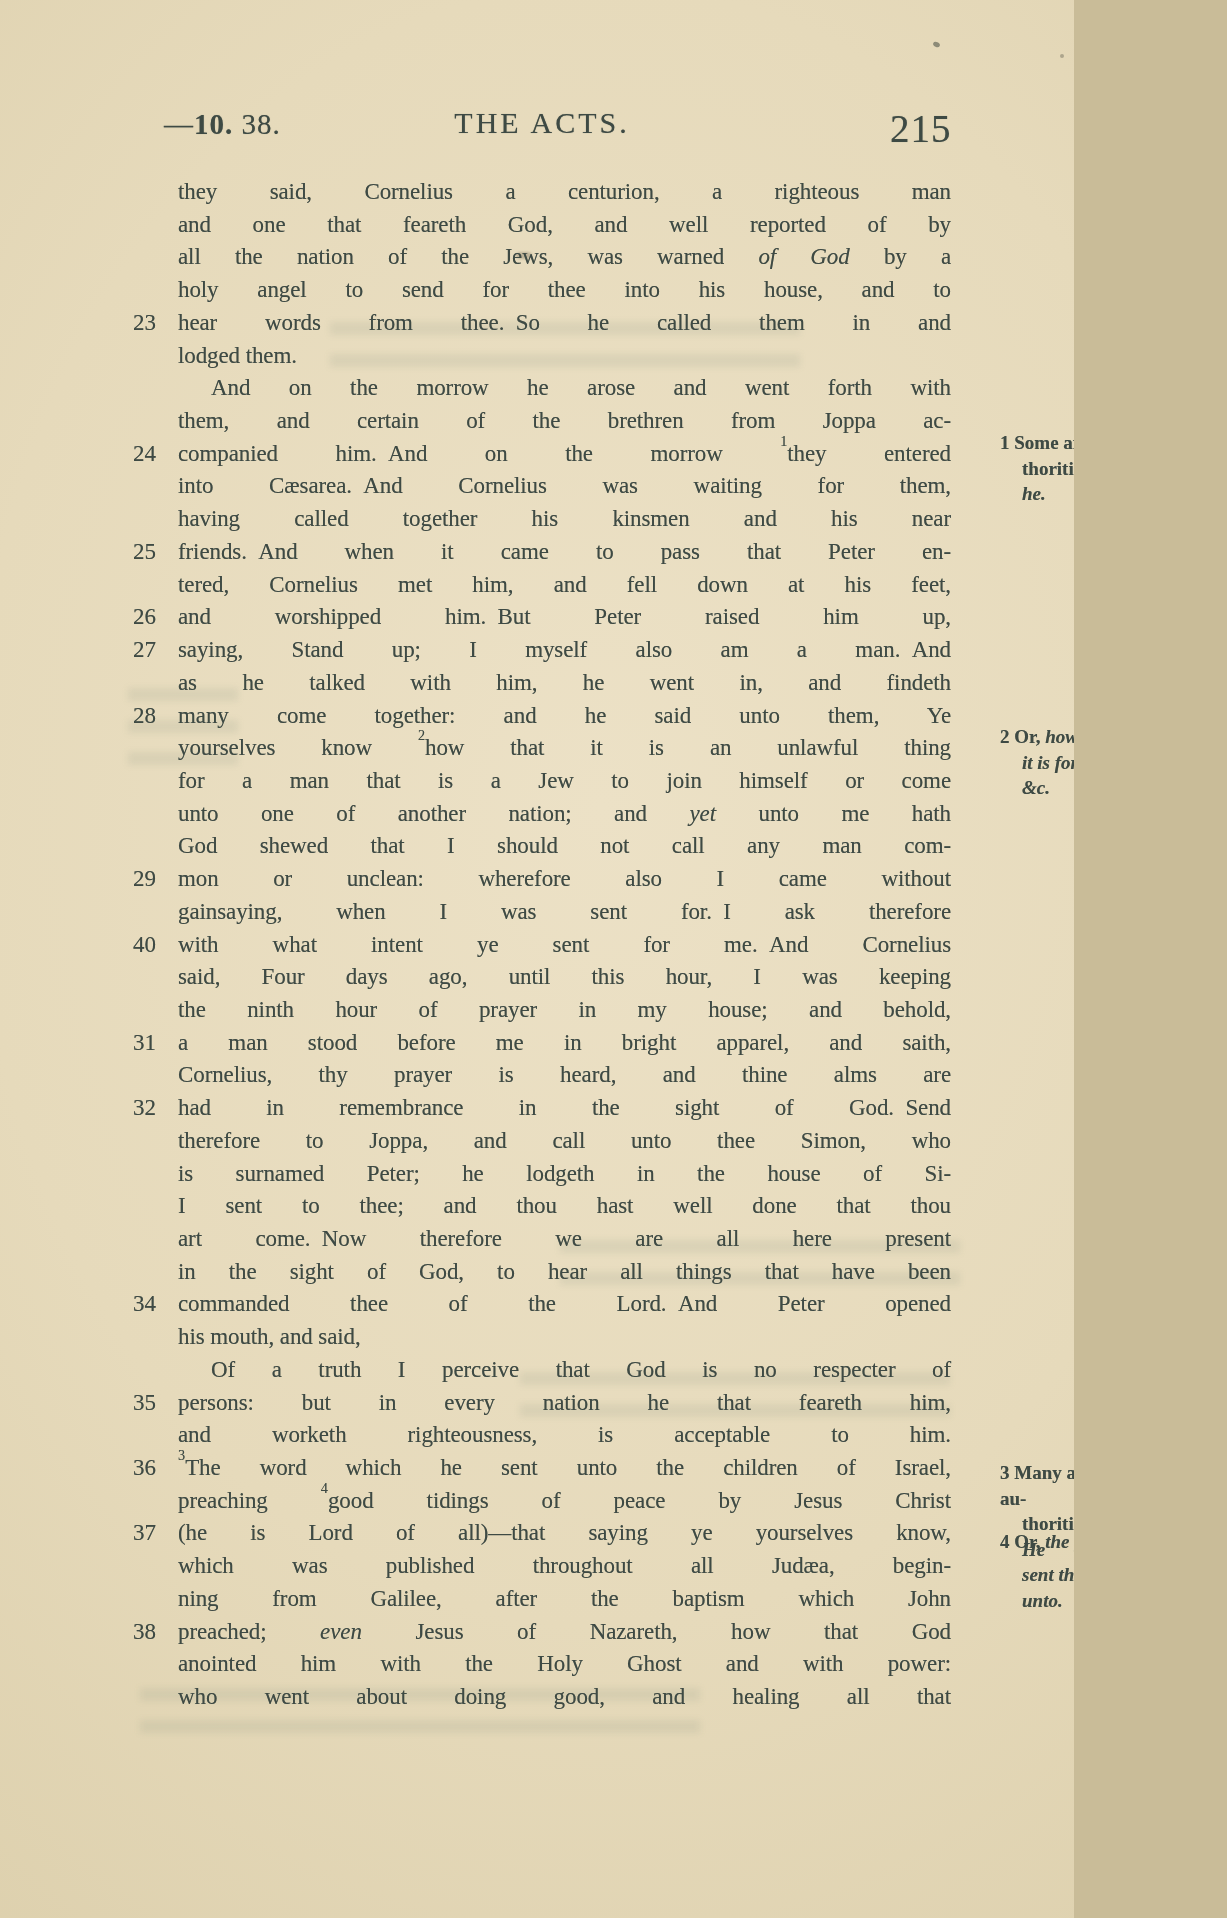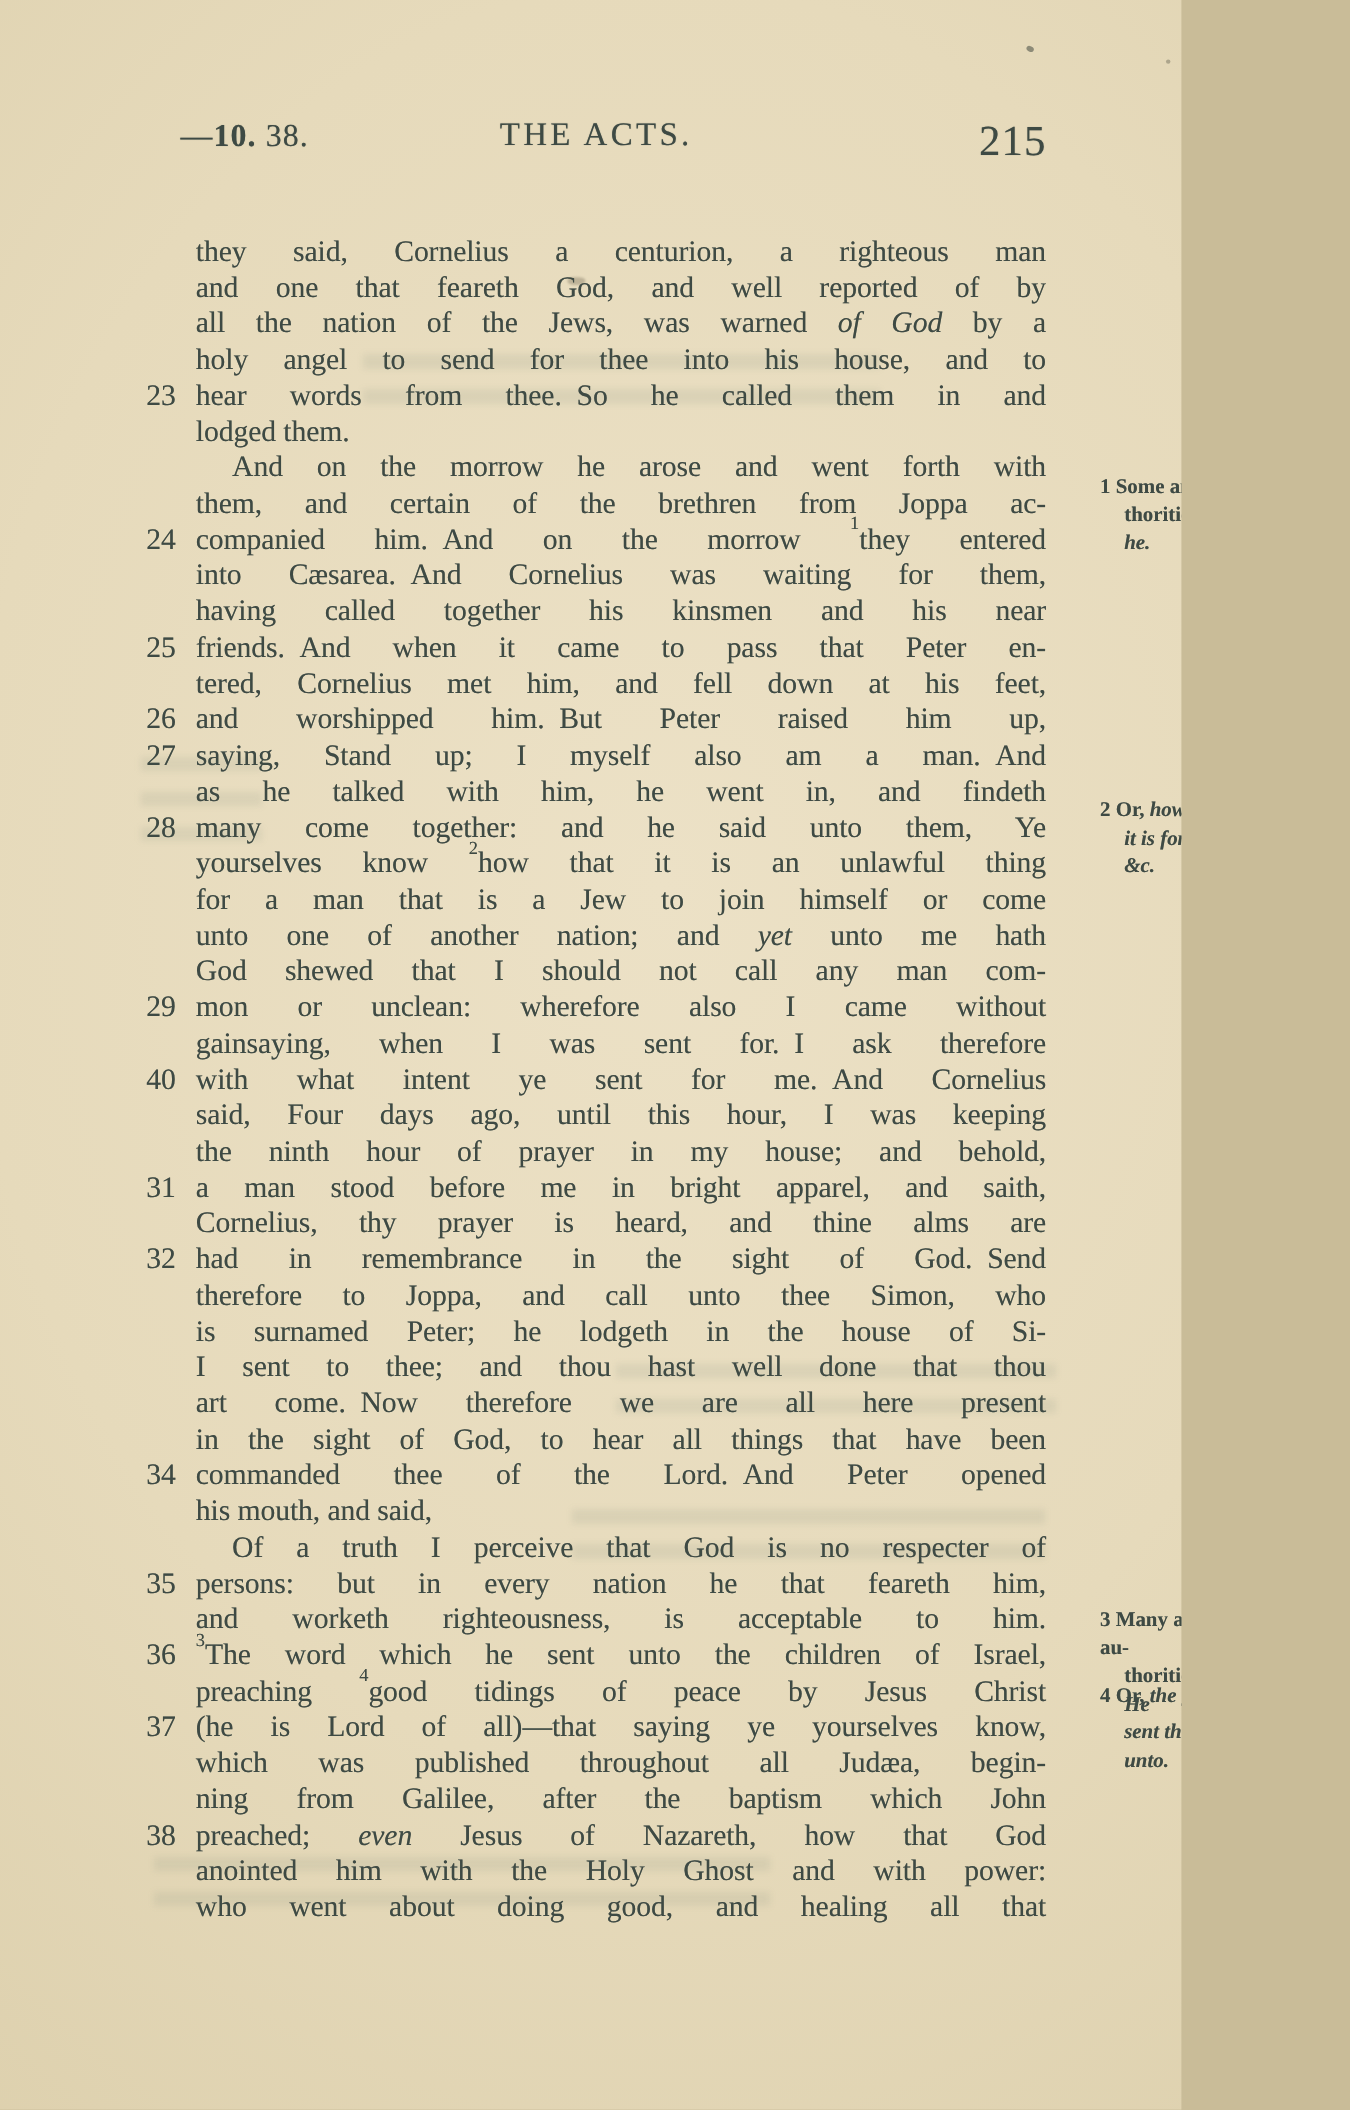--- a/index.html
+++ b/index.html
@@ -30,21 +30,21 @@
     text-shadow:0 0 .8px rgba(62,74,68,.6);
   }
   .hdr-page{
     position:absolute;left:890px;top:106px;width:70px;
     font-size:39px;letter-spacing:1px;
     text-shadow:0 0 .7px rgba(62,74,68,.55);
   }
   
   .body-col{
     position:absolute;left:133px;top:176px;width:818px;
-    font-size:27px;letter-spacing:-0.1px;margin-top:36px;
+    font-size:23px;letter-spacing:-0.1px;
   }
   .line{
     display:flex;height:32.72px;overflow:visible;
   }
   .line .vnum{
     flex:0 0 45px;line-height:32.72px;
     text-shadow:0 0 .6px rgba(62,74,68,.5);
   }
   .line .ltext{
     flex:1 1 auto;line-height:32.72px;

